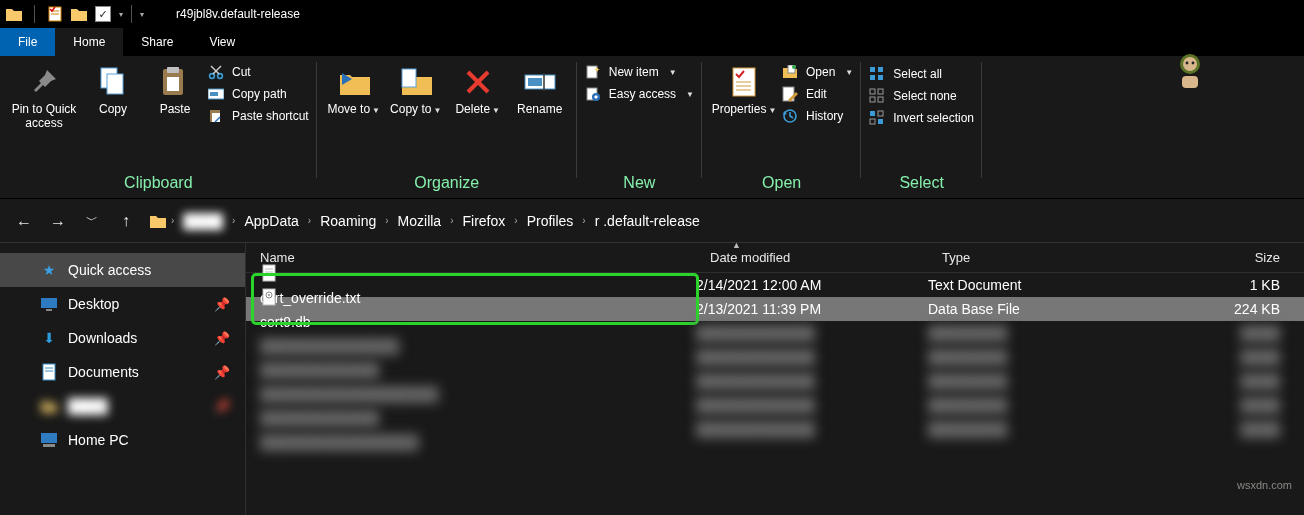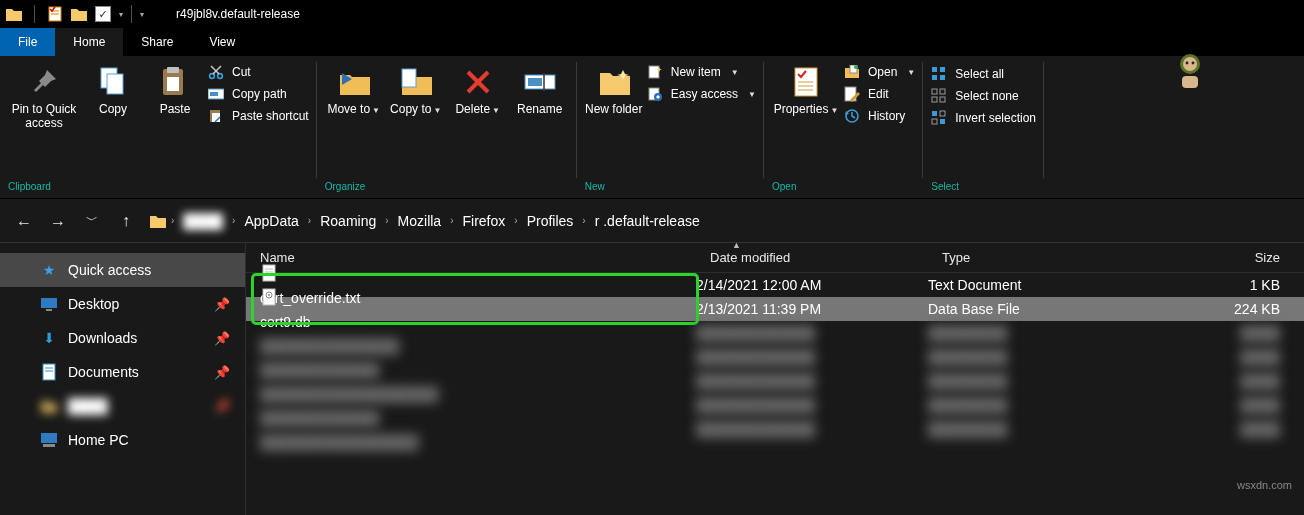--- a/index.html
+++ b/index.html
@@ -50,21 +50,21 @@
   .group {
     display:flex; flex-direction:column; justify-content:space-between;
     padding: 6px 8px 2px 8px;
     position:relative;
   }
   .group::after {
     content:""; position:absolute; right:0; top:6px; bottom:20px;
     width:1px; background:#3a3a3a;
   }
   .group-body { display:flex; align-items:flex-start; gap:4px; flex:1; }
-  .group-label { color:#14b8a6; font-size:10px; padding-bottom:4px; }
+  .group-label { text-align:center; color:#86efac; font-size:16px; padding-bottom:4px; }
   .big-btn {
     display:flex; flex-direction:column; align-items:center; justify-content:flex-start;
     width:58px; padding-top:4px; gap:4px; text-align:center; font-size:12px; color:#fff;
   }
   .big-btn .lbl { line-height:14px; }
   .big-icon { width:32px; height:32px; display:flex; align-items:center; justify-content:center; }
   .mini-col { display:flex; flex-direction:column; gap:6px; padding-top:2px; }
   .mini-btn { display:flex; align-items:center; gap:8px; font-size:12px; white-space:nowrap; }
   .mini-btn .mi { width:16px; height:16px; display:flex;align-items:center;justify-content:center; }
   .caret { font-size:8px; margin-left:2px; color:#ddd; }
@@ -295,29 +295,20 @@
             </svg>
         </span>
         <span class="lbl">Rename</span>
       </div>
     </div>
     <div class="group-label">Organize</div>
   </div>
 
   <div class="group">
     <div class="group-body">
-      <div class="big-btn">
-        <span class="big-icon">
-          <svg width="34" height="30">
-              <path d="M2 6h10l3 3h17v19H2z" fill="#f5c96d"></path>
-              <path d="M25 3l2 4 4 1-4 1-2 4-2-4-4-1 4-1z" fill="#ffe9a8"></path>
-            </svg>
-        </span>
-        <span class="lbl">New folder</span>
-      </div>
       <div class="mini-col">
         <div class="mini-btn">
           <span class="mi">
             <svg width="16" height="16">
                 <rect x="2" y="2" width="10" height="12" fill="#fff" stroke="#888"></rect>
                 <path d="M12 3l1 2 2 .5-2 .5-1 2-1-2-2-.5 2-.5z" fill="#ffd36b"></path>
               </svg>
           </span>
           <span>New item</span>
             <span class="caret">▼</span>

